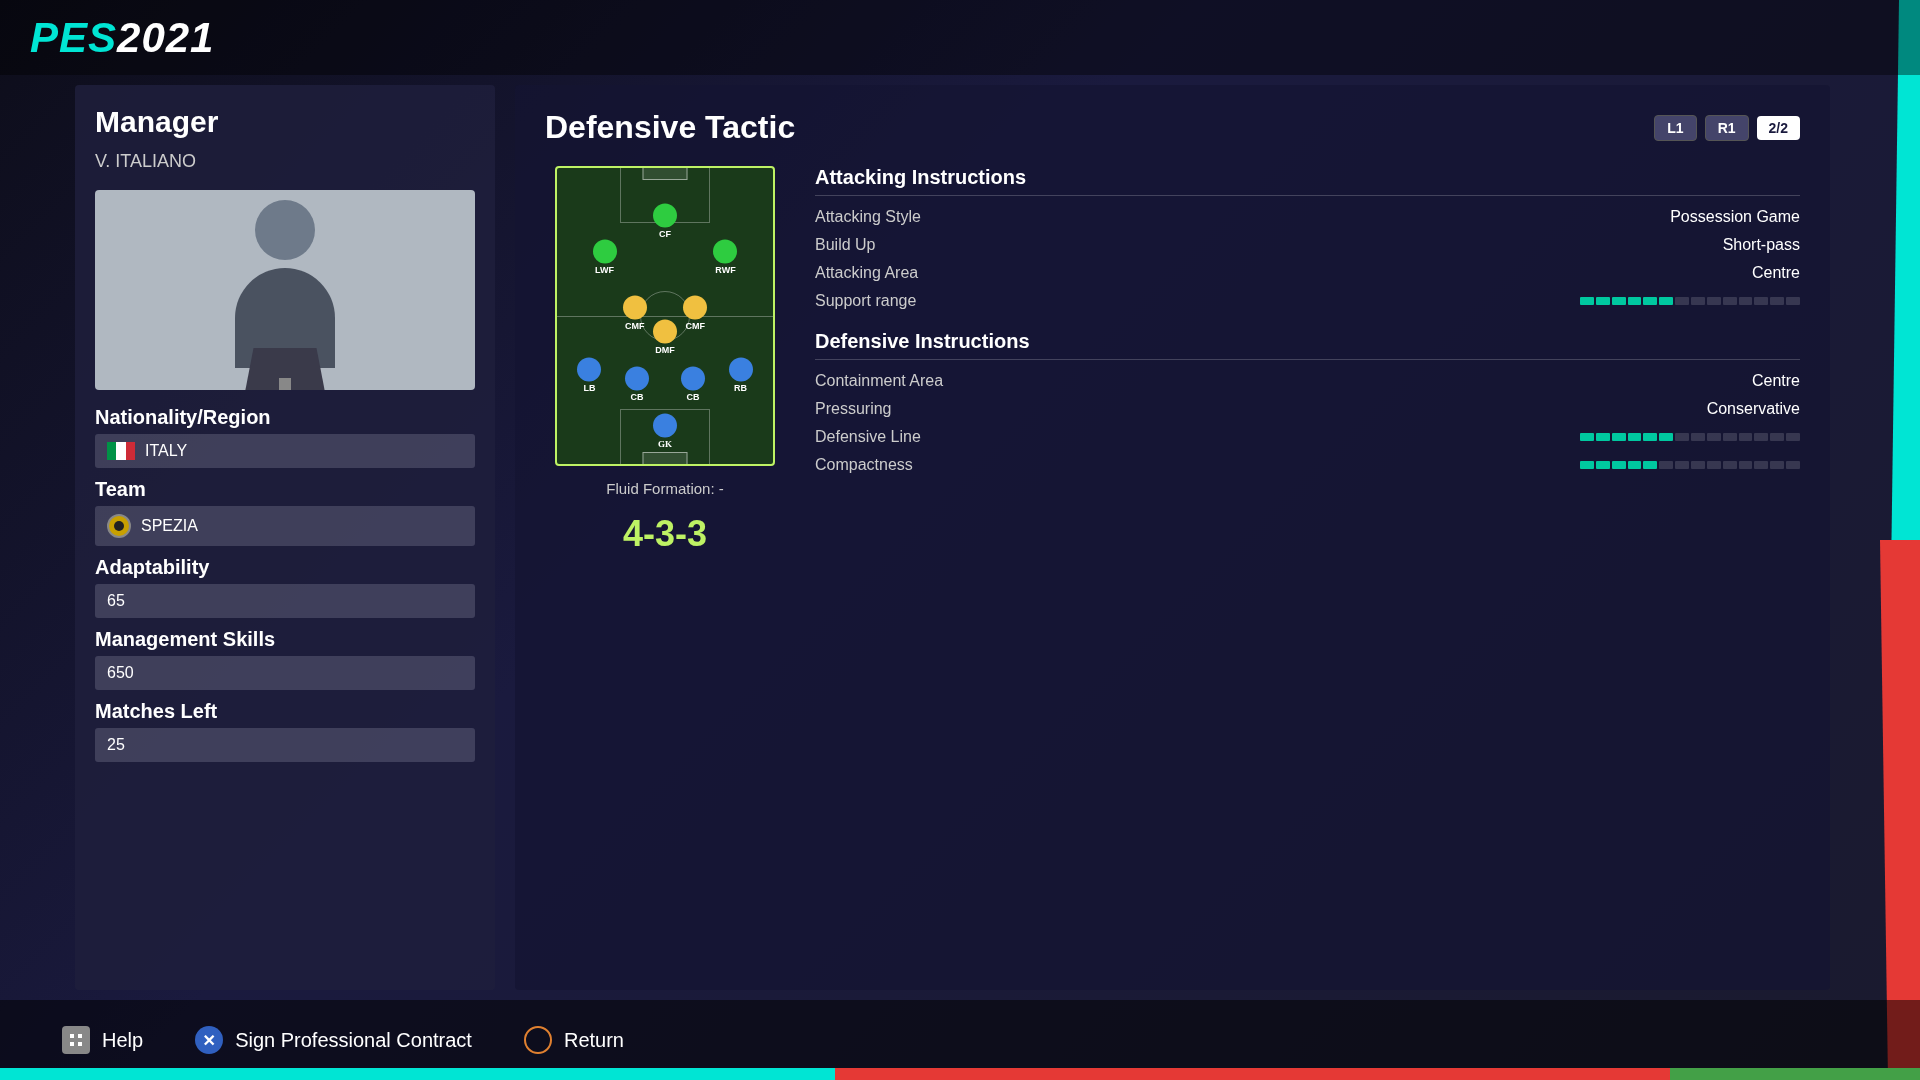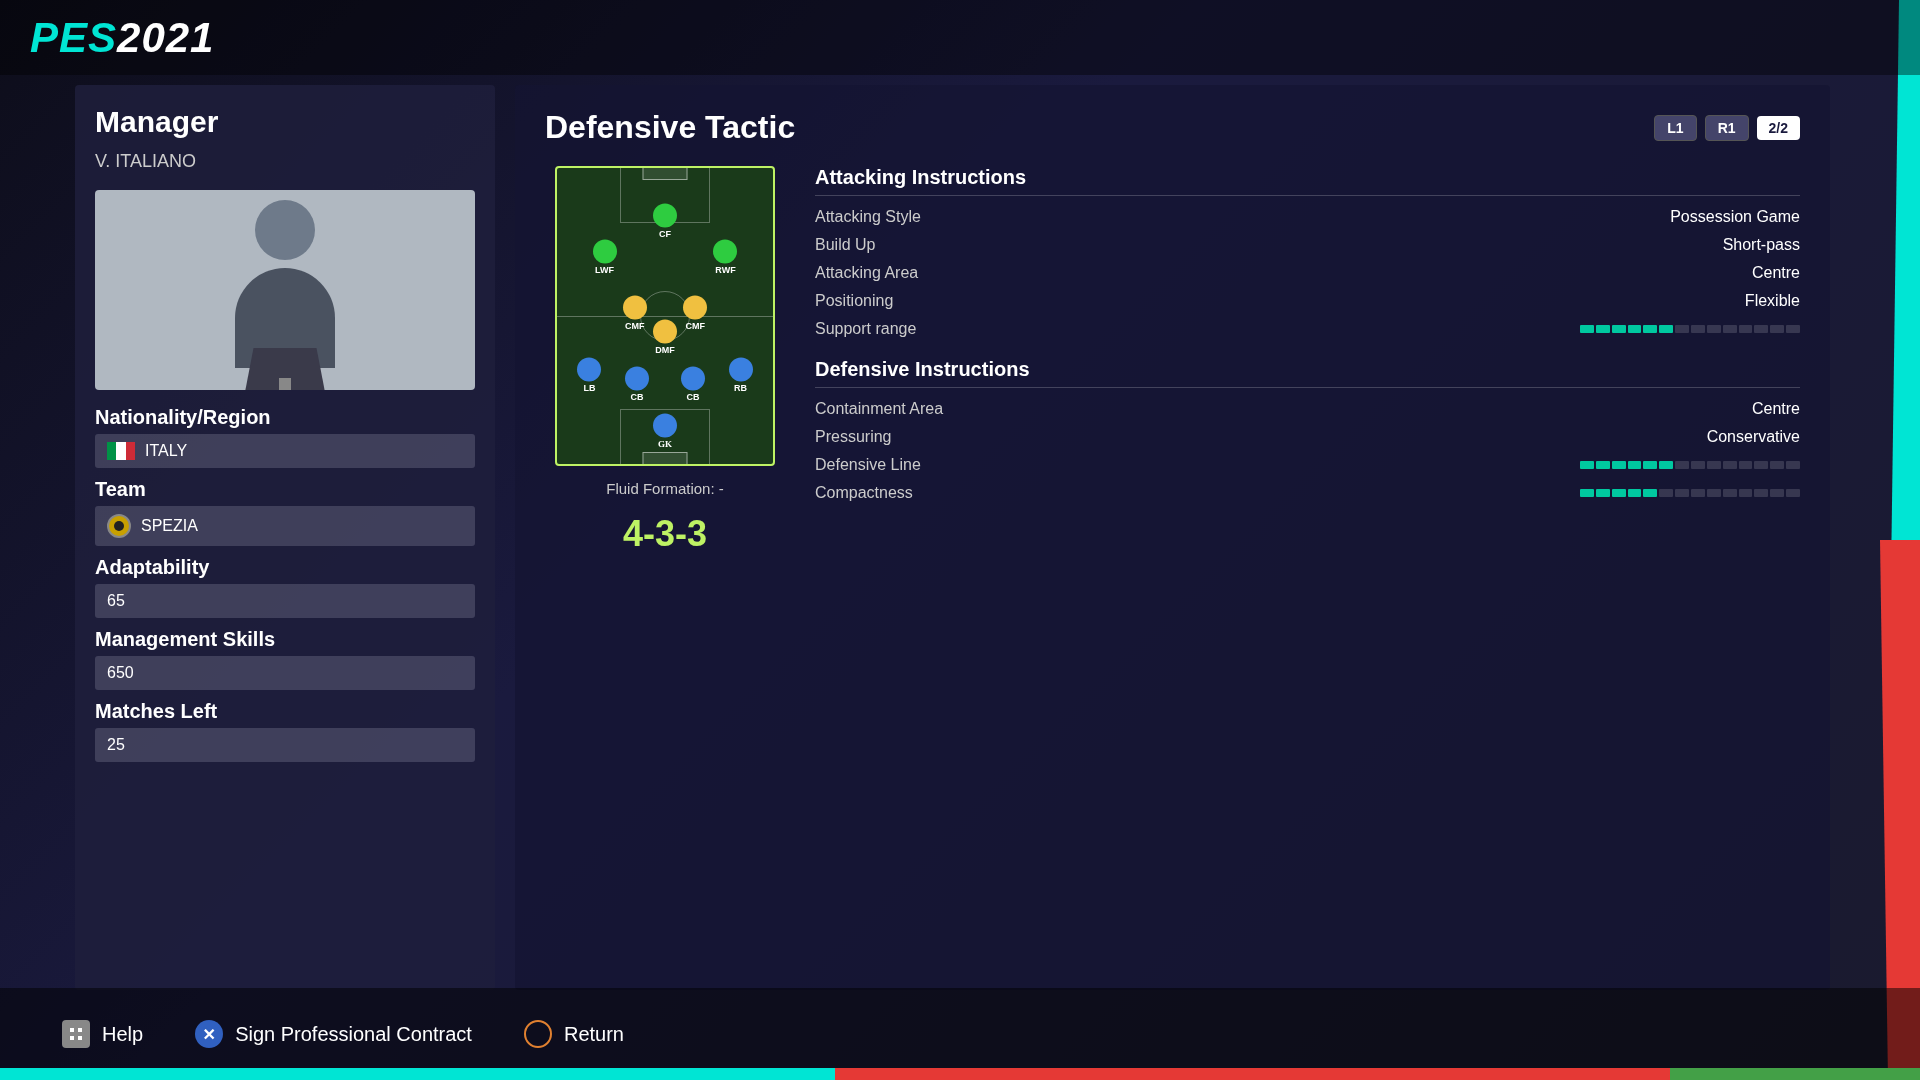--- a/index.html
+++ b/index.html
@@ -437,21 +437,21 @@
       border-radius: 1px;
     }
     .seg.active { background: #00c8a0; }
 
     
     .bottom-bar {
       position: absolute;
       bottom: 0;
       left: 0;
       right: 0;
-      height: 92px;
+      height: 80px;
       background: rgba(0,0,0,0.5);
       display: flex;
       align-items: center;
       padding: 0 60px;
       gap: 50px;
     }
 
     .action-btn {
       display: flex;
       align-items: center;
@@ -645,24 +645,20 @@
               <div class="stat-label">Attacking Style</div>
               <div class="stat-value">Possession Game</div>
             </div>
             <div class="stat-row">
               <div class="stat-label">Build Up</div>
               <div class="stat-value">Short-pass</div>
             </div>
             <div class="stat-row">
               <div class="stat-label">Attacking Area</div>
               <div class="stat-value">Centre</div>
-            </div>
-            <div class="stat-row">
-              <div class="stat-label">Positioning</div>
-              <div class="stat-value">Flexible</div>
             </div>
             <div class="stat-row">
               <div class="stat-label">Support range</div>
               <div class="seg-bar">
                 <div class="seg active"></div>
                 <div class="seg active"></div>
                 <div class="seg active"></div>
                 <div class="seg active"></div>
                 <div class="seg active"></div>
                 <div class="seg active"></div>

